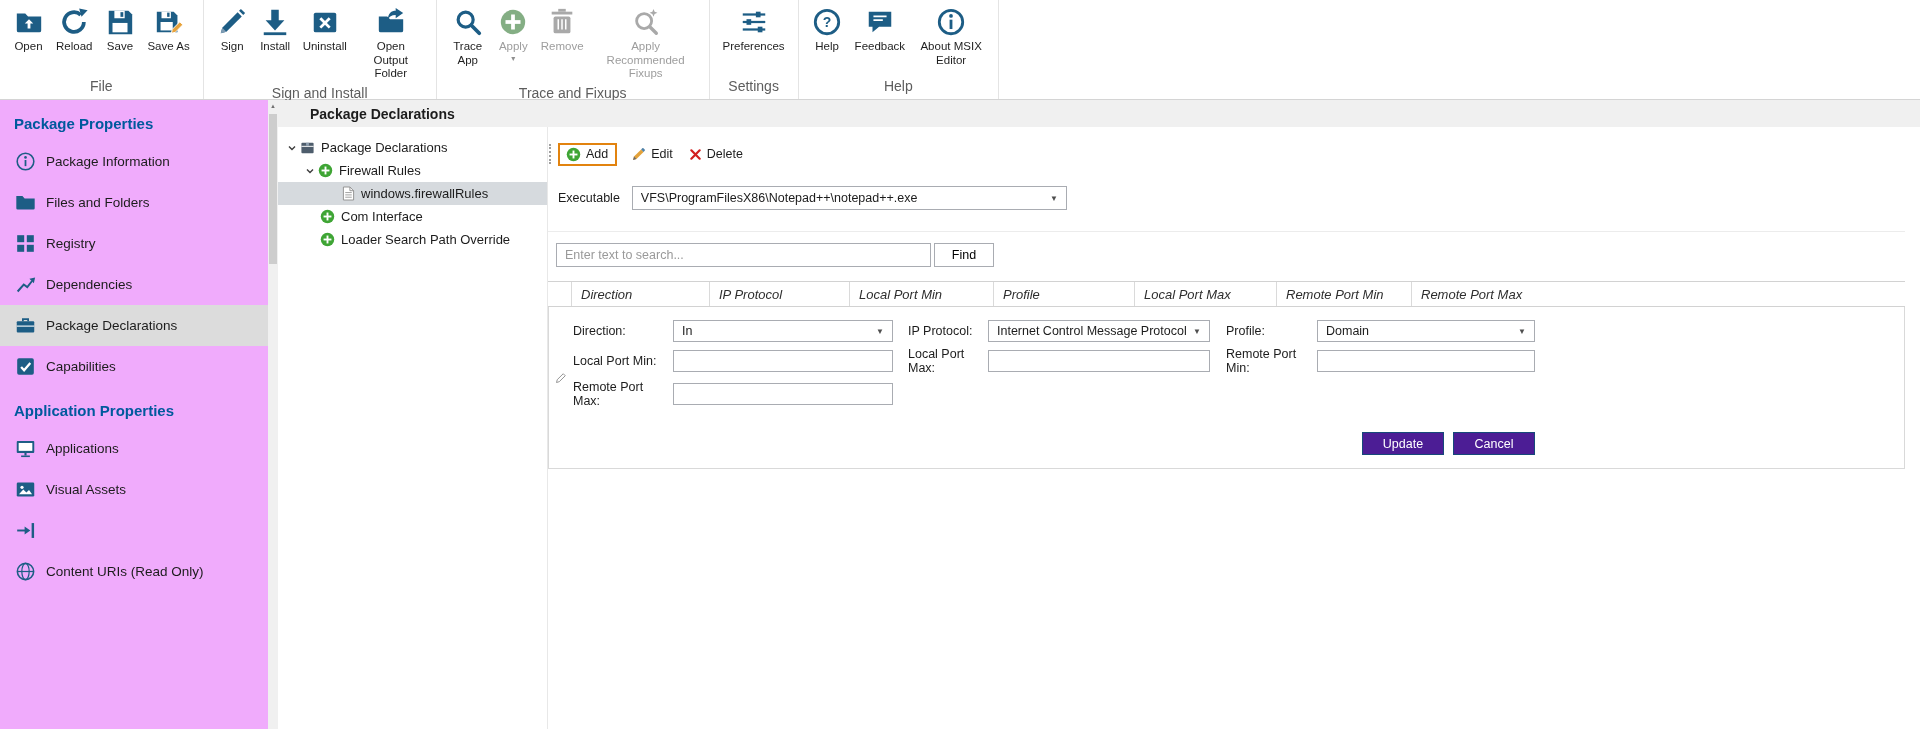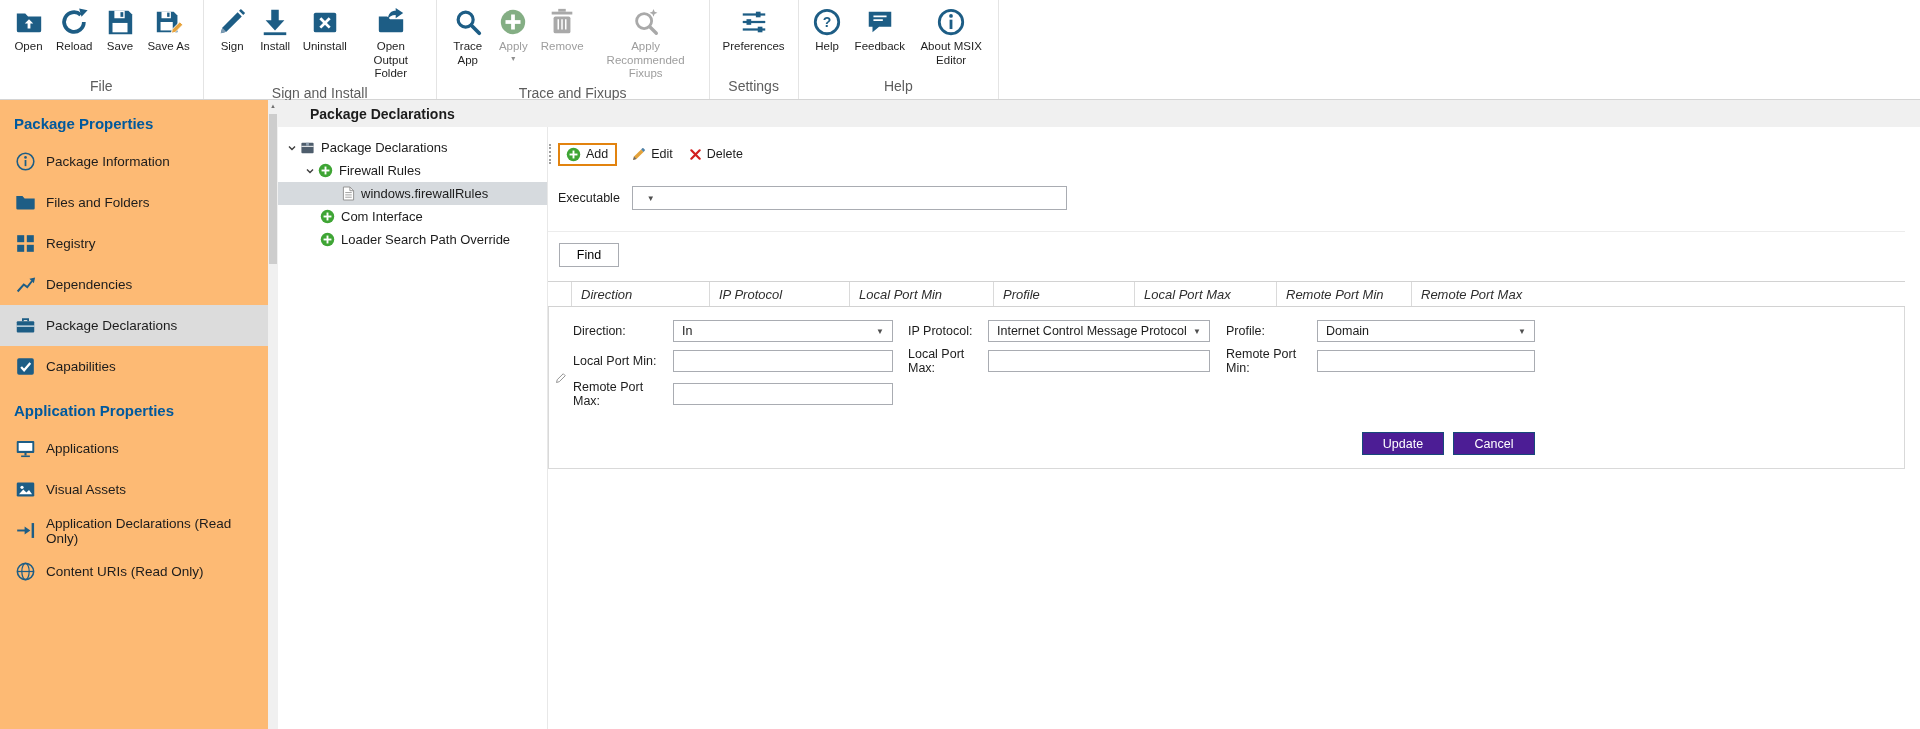--- a/index.html
+++ b/index.html
@@ -15,21 +15,21 @@
   .rbtn { display:flex; flex-direction:column; align-items:center; padding:1px 5px; min-width:36px; cursor:default; }
   .ricon { width:31px; height:31px; display:flex; align-items:center; justify-content:center; color:#1d5d85; }
   .rlabel { margin-top:3px; font-size:11.5px; line-height:1.18; text-align:center; white-space:nowrap; color:#1f1f1f; }
   .rlabel.wrap { white-space:normal; }
   .rbtn.disabled .rlabel { color:#9d9d9d; }
   .caret-under { font-size:8px; color:#8f8f8f; line-height:1; margin-top:1px; }
   .rgroup-label { font-size:14px; color:#5d5d5d; text-align:center; padding:3px 0 5px; white-space:nowrap; }
   
   .body-row { display:flex; height:629px; }
   
-  .sidebar { width:268px; flex-shrink:0; background:#fdba74; }
+  .sidebar { width:268px; flex-shrink:0; background:#f0abfc; }
   .sb-title { color:#00599d; font-weight:bold; font-size:15px; padding:15px 14px 9px; }
   .sb-item { display:flex; align-items:center; gap:10px; height:41px; padding:0 14px; font-size:13.5px; cursor:default; }
   .sb-item.selected { background:#dcdcdc; }
   .sb-icon { width:22px; height:22px; color:#1d5d85; flex-shrink:0; display:flex; align-items:center; justify-content:center; }
   .sb-scrollbar { width:10px; flex-shrink:0; background:#f0f0f0; position:relative; }
   .sb-scroll-up { position:absolute; top:3px; left:0; width:10px; text-align:center; font-size:6px; color:#707070; }
   .sb-thumb { position:absolute; top:14px; left:1px; width:8px; height:150px; background:#cdcdcd; }
   
   .main { flex:1; display:flex; flex-direction:column; min-width:0; }
   .main-titlebar { height:27px; background:#f0f0f0; display:flex; align-items:center; padding-left:32px; font-weight:bold; font-size:14px; }
@@ -360,21 +360,20 @@
       <span>Visual Assets</span>
     </div>
     <div class="sb-item">
       <span class="sb-icon">
         <svg width="21" height="21" viewBox="0 0 24 24">
             <path d="M2.5 12h11" stroke="currentColor" stroke-width="2.2"></path>
             <polygon points="11,7.5 17.5,12 11,16.5" fill="currentColor"></polygon>
             <rect x="19" y="3.5" width="2.8" height="17" fill="currentColor"></rect>
           </svg>
       </span>
-      <span>Application Declarations (Read Only)</span>
     </div>
     <div class="sb-item">
       <span class="sb-icon">
         <svg width="21" height="21" viewBox="0 0 24 24" fill="none" stroke="currentColor">
             <circle cx="12" cy="12" r="9.3" stroke-width="1.8"></circle>
             <ellipse cx="12" cy="12" rx="4.2" ry="9.3" stroke-width="1.4"></ellipse>
             <line x1="2.7" y1="12" x2="21.3" y2="12" stroke-width="1.4"></line>
           </svg>
       </span>
       <span>Content URIs (Read Only)</span>
@@ -486,27 +485,29 @@
                   <path d="M2.5 2.5L11.5 11.5M11.5 2.5L2.5 11.5" stroke="#d21e1e" stroke-width="2.4" stroke-linecap="round"></path>
                 </svg>
             </span>
             <span>Delete</span>
           </div>
         </div>
 
         <div class="rp-exec">
           <span>Executable</span>
           <div class="combo exec-combo">
+            <span class="cval">VFS\ProgramFilesX86\Notepad++\notepad++.exe</span>
             <span class="ccaret">▼</span>
           </div>
         </div>
 
         <div class="rp-sep"></div>
 
         <div class="rp-search">
+          <input class="search-input" type="text" placeholder="Enter text to search..." style="">
           <button class="find-btn">Find</button>
         </div>
 
         <div class="gt">
           <div class="gt-header">
             <div class="gt-h gt-c0"></div>
             <div class="gt-h gt-c1">Direction</div>
             <div class="gt-h gt-c2">IP Protocol</div>
             <div class="gt-h gt-c3">Local Port Min</div>
             <div class="gt-h gt-c4">Profile</div>

